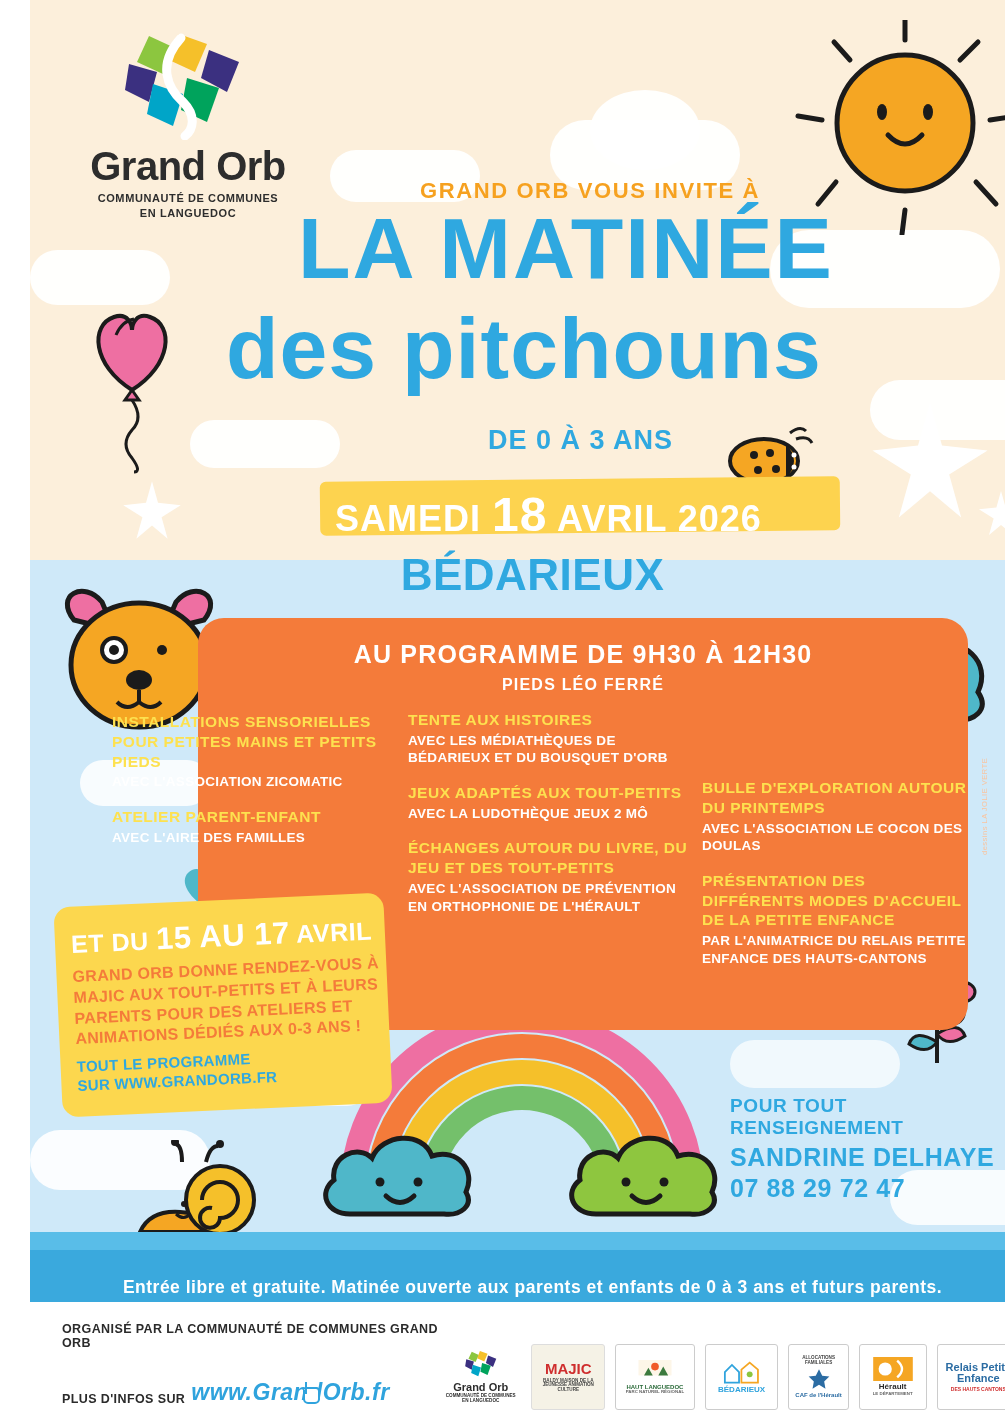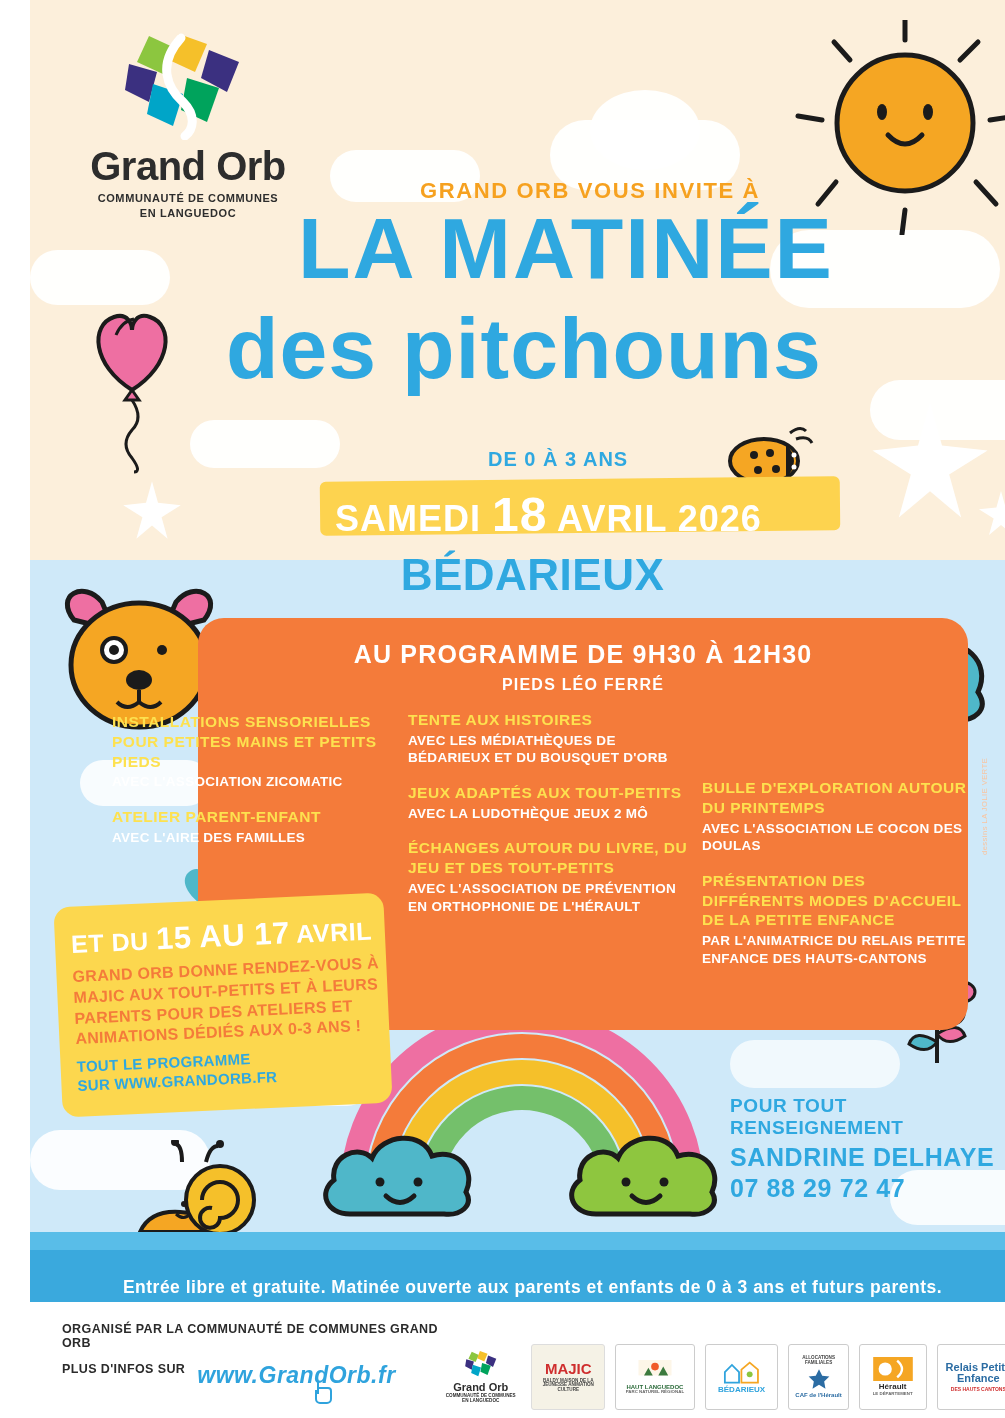--- a/index.html
+++ b/index.html
@@ -33,21 +33,21 @@
   }
   
   .footer{
     position:absolute;left:0;top:1302px;width:1005px;height:116px;background:#ffffff;
   }
   .footer-left{
     position:absolute;left:32px;top:1322px;width:380px;
     color:#2b2b2b;font-size:12.5px;letter-spacing:.4px;font-weight:700;
   }
   .footer-url-line{
-    position:absolute;left:32px;top:1362px;display:flex;align-items:flex-start;gap:12px;
+    position:absolute;left:32px;top:1362px;display:flex;align-items:flex-end;gap:6px;
   }
   .footer-url-label{font-size:12.5px;font-weight:700;color:#2b2b2b;letter-spacing:.4px;}
   .footer-url{
     font-size:23px;color:#2fa3dd;font-weight:700;font-style:italic;letter-spacing:.5px;
   }
   .footer-logos{
     position:absolute;left:410px;top:1318px;width:580px;height:92px;
     display:flex;align-items:flex-end;gap:10px;
   }
   .flogo{
@@ -73,21 +73,21 @@
   }
   .title1{
     position:absolute;left:268px;top:205px;color:#2fa8e0;font-size:86px;font-weight:700;
     letter-spacing:2px;line-height:1;
   }
   .title2{
     position:absolute;left:196px;top:305px;color:#2fa8e0;font-size:86px;font-weight:700;
     letter-spacing:1px;line-height:1;
   }
   .agerange{
-    position:absolute;left:458px;top:448px;color:#2fa8e0;font-size:20px;font-weight:700;
+    position:absolute;left:458px;top:425px;color:#2fa8e0;font-size:27px;font-weight:700;
     letter-spacing:1px;
   }
   .datebar{
     position:absolute;left:290px;top:479px;width:520px;height:54px;background:#fdd34f;
     border-radius:6px;transform:rotate(-.6deg);
   }
   .datetext{
     position:absolute;left:305px;top:487px;width:500px;text-align:left;color:#ffffff;
     font-size:36px;font-weight:700;letter-spacing:1px;
   }

